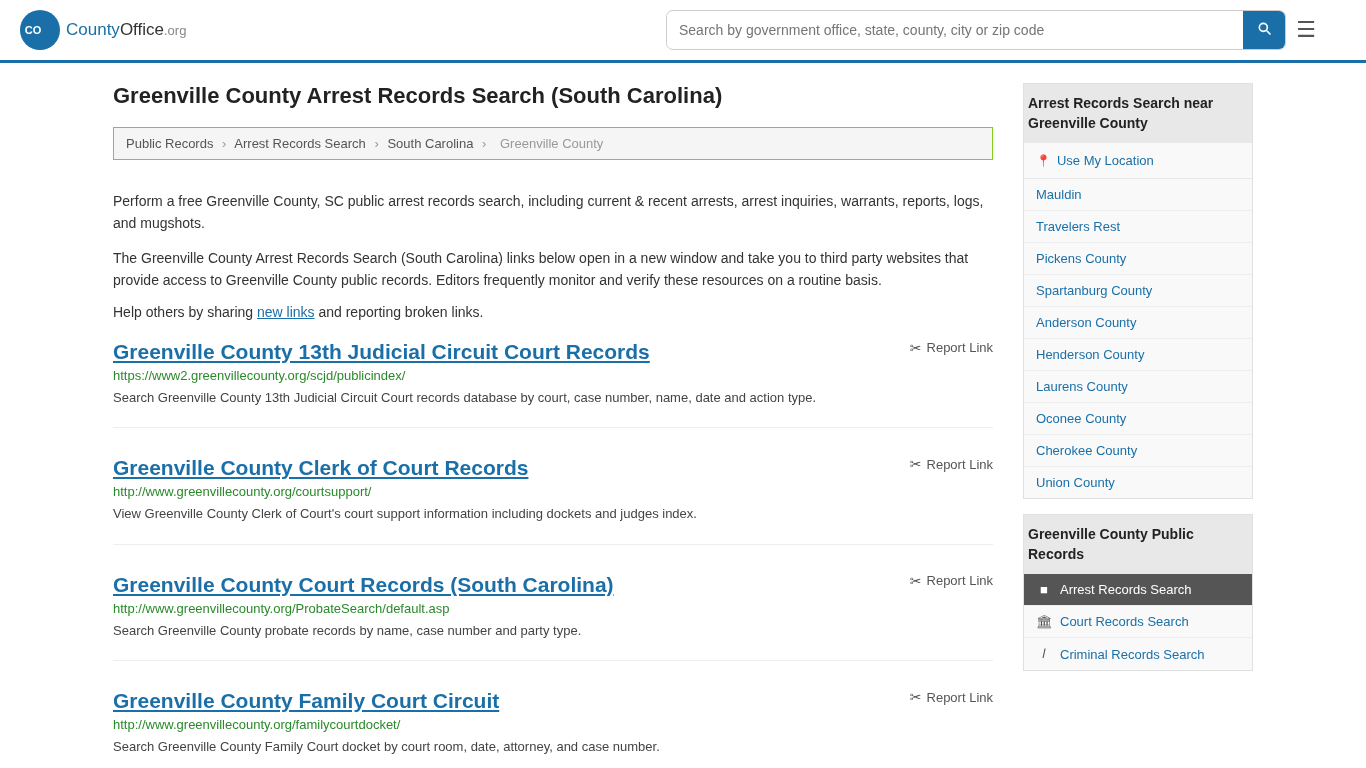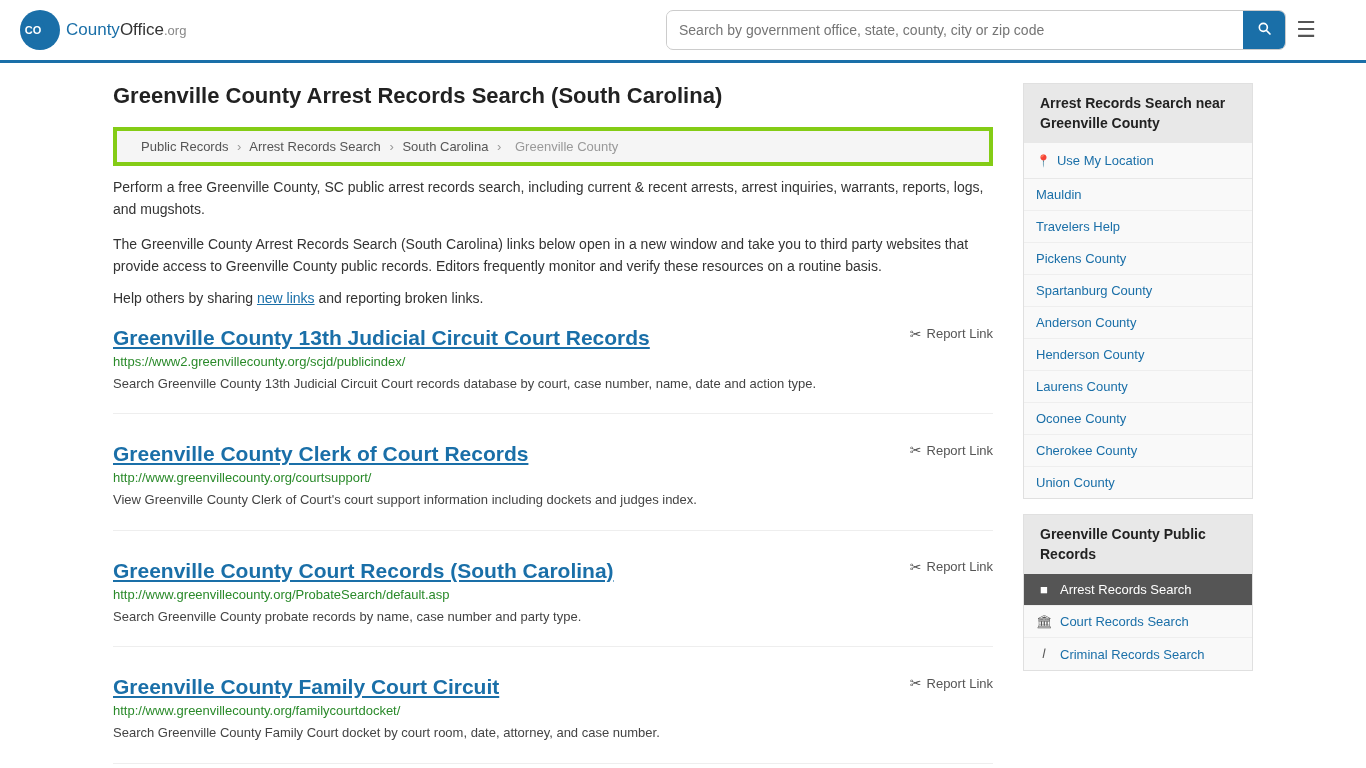--- a/index.html
+++ b/index.html
@@ -85,25 +85,25 @@
       flex: 1;
     }
     .page-title {
       font-size: 22px;
       font-weight: bold;
       color: #222;
       margin-bottom: 18px;
     }
     .breadcrumb {
       background: #f5f5f5;
-      padding: 8px 24px;
-      font-size: 13px;
-      color: #555;
-      margin-bottom: 10px;
-      border: 4px solid #84cc16;
+      padding: 8px 12px;
+      font-size: 13px;
+      color: #555;
+      margin-bottom: 30px;
+      border: 1px solid #84cc16;
     }
     .breadcrumb a {
       color: #555;
       text-decoration: none;
     }
     .breadcrumb span {
       margin: 0 5px;
       color: #999;
     }
     .description {
@@ -173,21 +173,21 @@
       width: 230px;
       flex-shrink: 0;
     }
     .sidebar-section {
       background: #f9f9f9;
       border: 1px solid #e0e0e0;
       margin-bottom: 15px;
     }
     .sidebar-section-title {
       background: #e8e8e8;
-      padding: 10px 16px;
+      padding: 10px 4px;
       font-size: 14px;
       font-weight: bold;
       color: #222;
       line-height: 1.4;
     }
     .sidebar-location {
       display: flex;
       align-items: center;
       gap: 6px;
       padding: 10px 12px;
@@ -355,21 +355,21 @@
 
   <div class="sidebar">
 
     <div class="sidebar-section">
       <div class="sidebar-section-title">Arrest Records Search near Greenville County</div>
       <div class="sidebar-location">
         <span style="font-size:12px;">📍</span>
         <span>Use My Location</span>
       </div>
       <a class="sidebar-link" href="#">Mauldin</a>
-      <a class="sidebar-link" href="#">Travelers Help</a>
+      <a class="sidebar-link" href="#">Travelers Rest</a>
       <a class="sidebar-link" href="#">Pickens County</a>
       <a class="sidebar-link" href="#">Spartanburg County</a>
       <a class="sidebar-link" href="#">Anderson County</a>
       <a class="sidebar-link" href="#">Henderson County</a>
       <a class="sidebar-link" href="#">Laurens County</a>
       <a class="sidebar-link" href="#">Oconee County</a>
       <a class="sidebar-link" href="#">Cherokee County</a>
       <a class="sidebar-link" href="#">Union County</a>
     </div>
 

